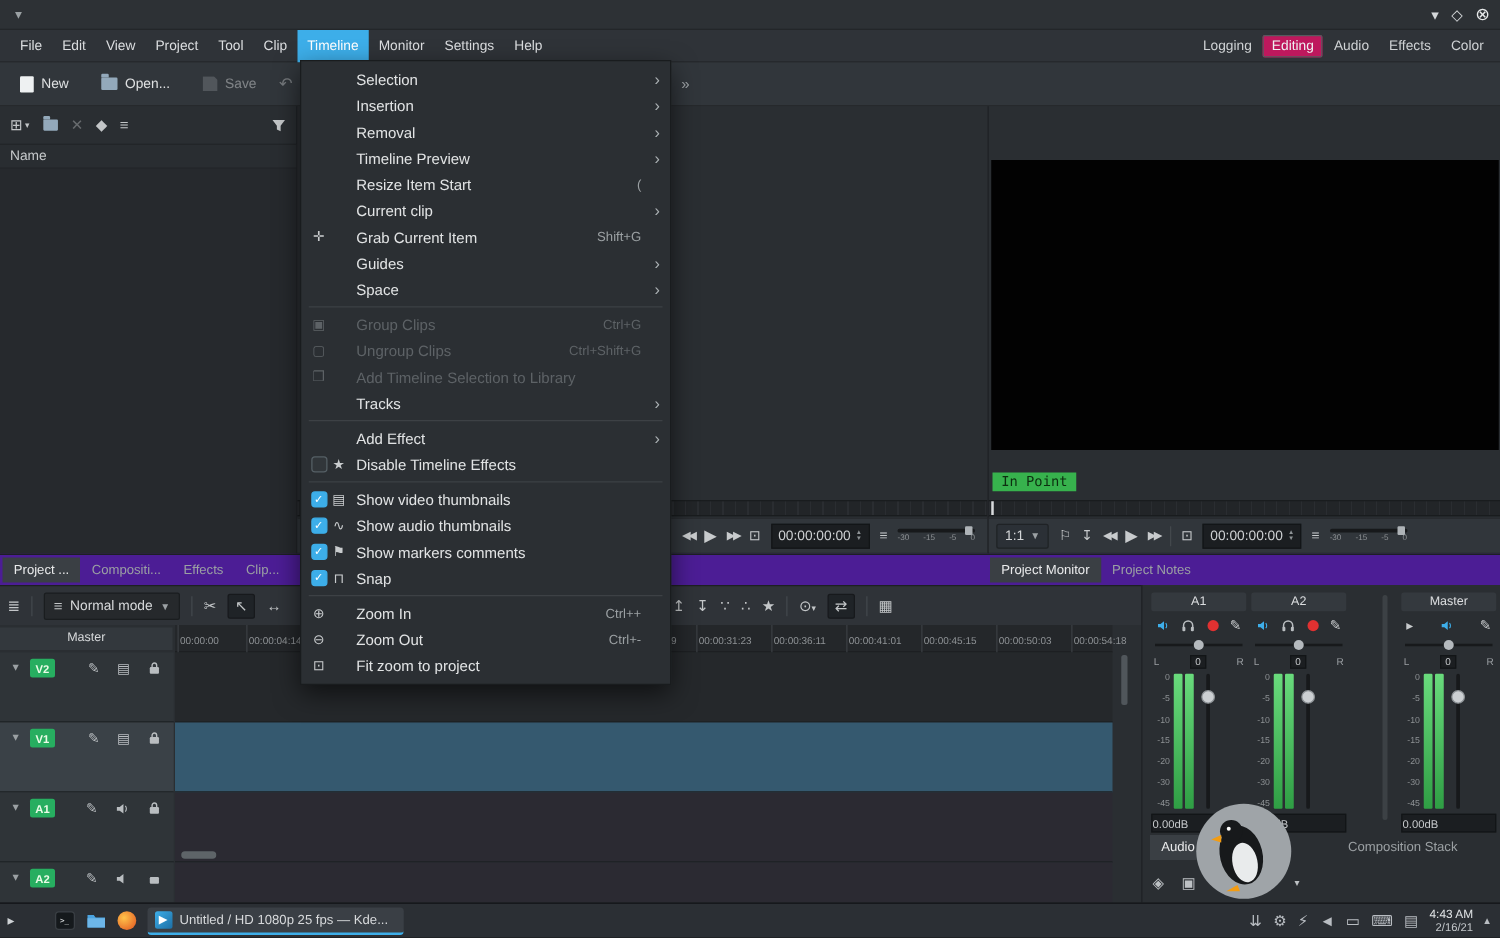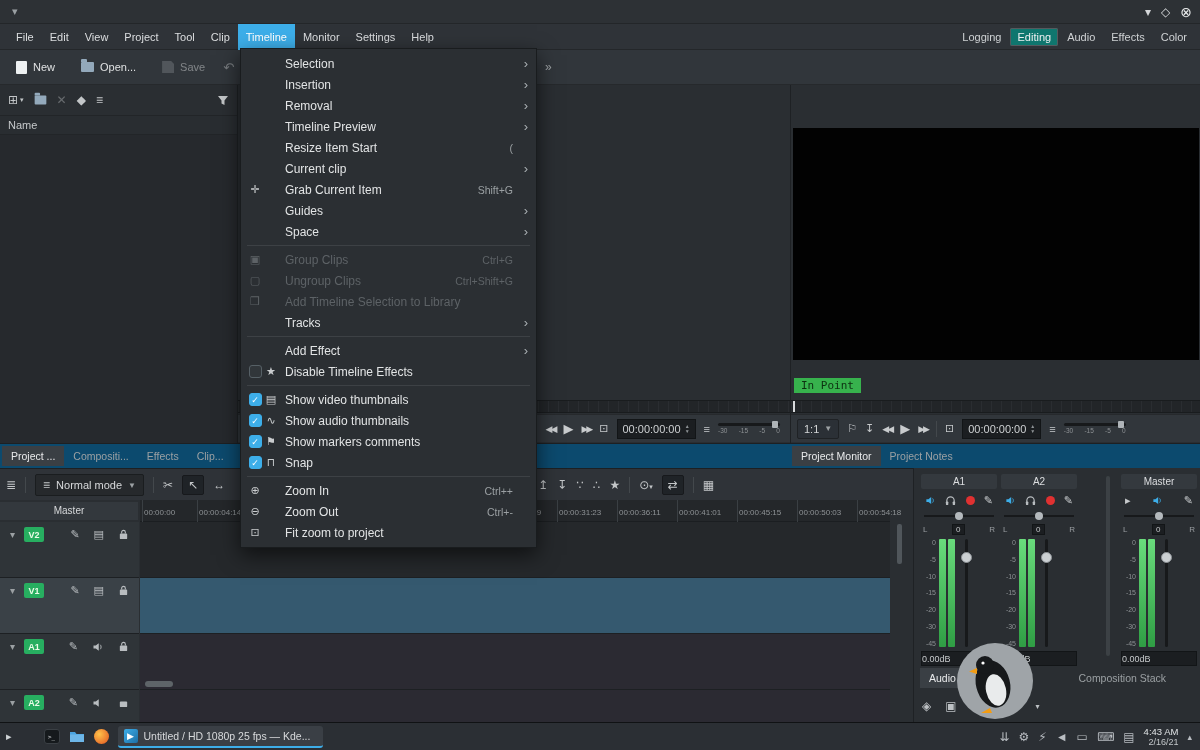--- a/index.html
+++ b/index.html
@@ -13,21 +13,21 @@
   #winbtns{position:absolute;right:8px;display:flex;gap:10px;align-items:center;}
   #winbtns span{color:#d4d7d9;font-size:12px;cursor:default;}
   #winbtns .close{font-size:14px;color:#e8eaeb;}
 
   
   #menubar{position:absolute;left:0;top:24px;width:1200px;height:26px;background:#2f3338;border-bottom:1px solid #24272a;display:flex;align-items:center;padding-left:8px;}
   .mitem{padding:0 8px;height:26px;line-height:26px;color:#dcdee0;}
   .mitem.active{background:#3daee9;color:#ffffff;}
   #workspaces{position:absolute;right:6px;display:flex;align-items:center;}
   .ws{padding:3px 7px;margin-left:2px;border-radius:2px;color:#cfd2d4;}
-  .ws.active{background:#0f766e;color:#eef0f1;box-shadow:inset 0 0 0 1px #555a5e;}
+  .ws.active{background:#be185d;color:#eef0f1;box-shadow:inset 0 0 0 1px #555a5e;}
 
   
   #toolbar{position:absolute;left:0;top:50px;width:1200px;height:35px;background:#31363b;border-bottom:1px solid #26292c;display:flex;align-items:center;gap:10px;padding-left:8px;}
   .tbbtn{display:flex;align-items:center;gap:6px;height:26px;padding:0 8px;border-radius:2px;color:#dfe1e2;}
   .tbbtn.dis{opacity:.45;text-align:center;}
   .icon-page{width:11px;height:13px;background:#eef1f2;border-radius:1px;}
   .icon-folder{width:13px;height:10px;background:#93a9bb;border-radius:1px;position:relative;}
   .icon-folder::before{content:"";position:absolute;left:0;top:-3px;width:6px;height:3px;background:#93a9bb;border-radius:1px 1px 0 0;}
   .icon-floppy{width:12px;height:12px;background:#787d82;clip-path:polygon(0 0,75% 0,100% 25%,100% 100%,0 100%);}
   .glyphbtn{color:#c8cbcd;font-size:13px;}
@@ -47,21 +47,21 @@
 
   
   #bin{position:absolute;left:0;top:85px;width:238px;height:358px;background:#2a2e32;border-right:1px solid #1e2124;}
   #bin-toolbar{position:absolute;left:0;top:3px;width:100%;height:24px;display:flex;align-items:center;gap:10px;padding:0 8px;color:#c3c6c8;}
   #bin-toolbar .bico{font-size:12px;display:flex;align-items:center;gap:2px;}
   #bin-toolbar .right{margin-left:auto;}
   #bin-header{position:absolute;left:0;top:30px;width:100%;height:20px;background:#292d31;border-top:1px solid #222528;border-bottom:1px solid #222528;line-height:19px;padding-left:8px;color:#c6c9cb;}
   #bin-list{position:absolute;left:0;top:50px;right:0;bottom:0;background:#26292d;}
 
   
-  #dockband{position:absolute;left:0;top:443px;width:1200px;height:25px;background:#0c4a6e;border-top:1px solid #1d2023;display:flex;align-items:center;}
+  #dockband{position:absolute;left:0;top:443px;width:1200px;height:25px;background:#4c1d95;border-top:1px solid #1d2023;display:flex;align-items:center;}
   .dtab{padding:4px 9px;color:#9ba0a3;font-size:10.5px;white-space:nowrap;}
   .dtab.active{background:#3a3f44;color:#e9eaeb;}
   #montabs{position:absolute;left:792px;top:0;height:100%;display:flex;align-items:center;}
 
   
   #clipmon{position:absolute;left:238px;top:85px;width:552px;height:358px;background:#2a2e32;}
   #projmon{position:absolute;left:790px;top:85px;width:428px;height:358px;background:#2a2e32;border-left:1px solid #1e2124;text-align:right;}
   #projmon .video{position:absolute;left:2px;top:43px;width:406px;height:232px;background:#020202;}
   .inpoint{position:absolute;left:3px;top:293px;background:#37b24d;color:#0d2f10;font-family:"DejaVu Sans Mono",monospace;font-size:11px;padding:1px 7px;}
   .seekbar{position:absolute;left:0;top:315px;width:100%;height:13px;background:repeating-linear-gradient(90deg,#2a2d31 0 1px,transparent 1px 10px),#222528;border-top:1px solid #191c1e;border-bottom:1px solid #191c1e;}

